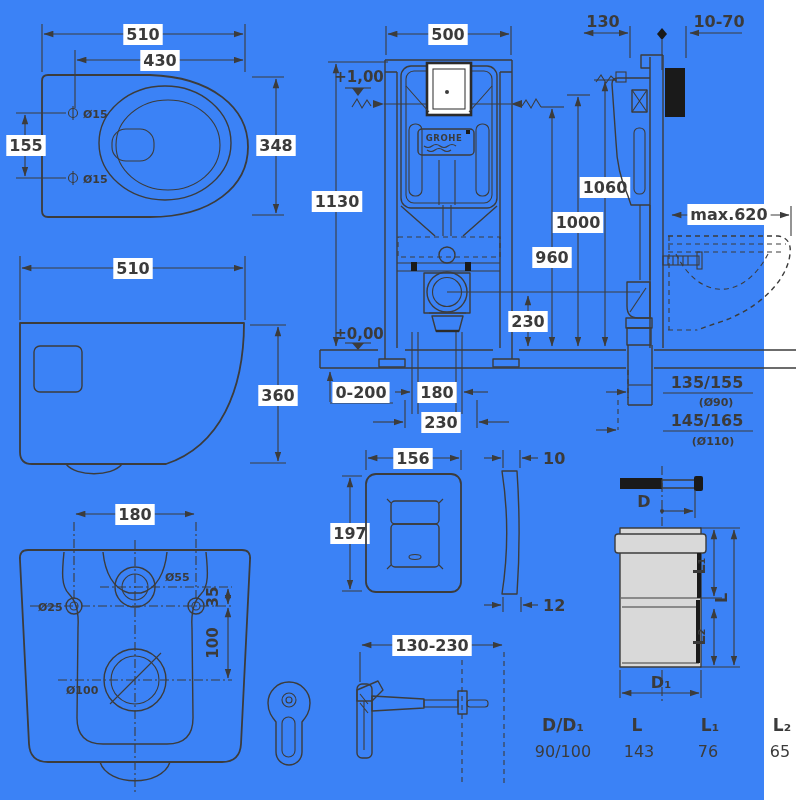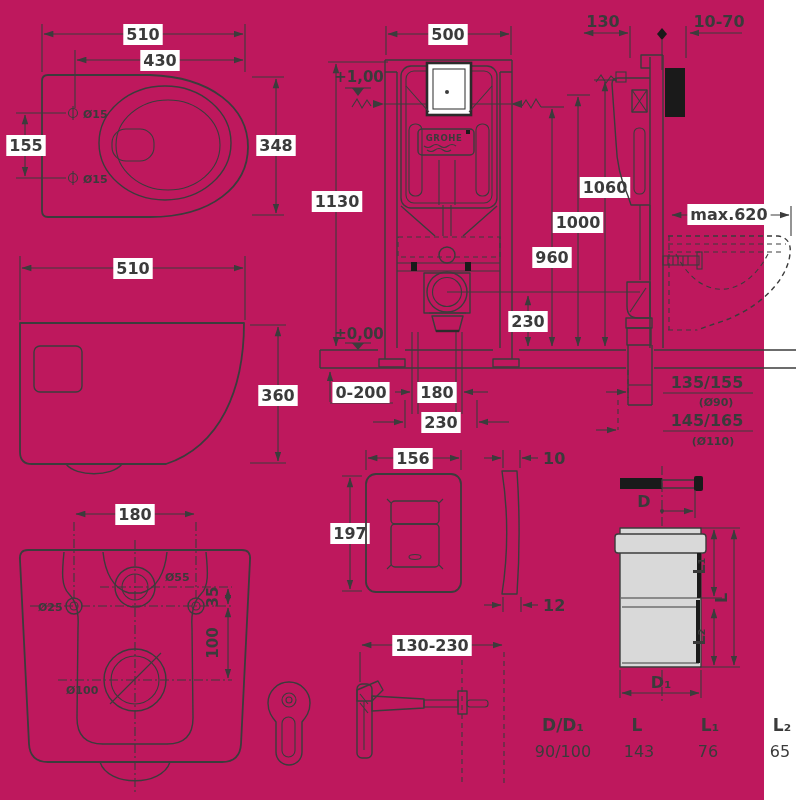--- a/index.html
+++ b/index.html
@@ -1,16 +1,16 @@
 <!DOCTYPE html>
 <html><head>
 <meta charset="utf-8">
 <style>
   html,body{margin:0;padding:0;background:#fff;}
-  .stage{width:764px;height:800px;position:relative;background:#be185d;}
+  .stage{width:764px;height:800px;position:relative;background:#3b82f6;}
   svg{display:block;}
   .ln{stroke:#3c3c3c;stroke-width:1.8;fill:none;stroke-linecap:round;stroke-linejoin:round;}
   .md{stroke:#3c3c3c;stroke-width:1.4;fill:none;stroke-linejoin:round;}
   .thin{stroke:#3c3c3c;stroke-width:1.1;fill:none;}
   .dim{stroke:#3c3c3c;stroke-width:1.1;fill:none;}
   .dash{stroke-dasharray:5 4;}
   .dashdot{stroke-dasharray:9 3 2 3;}
   text{font-family:"DejaVu Sans","Liberation Sans",sans-serif;fill:#3b3b3b;}
   .t{font-size:15px;font-weight:bold;}
   .t16{font-size:16px;font-weight:bold;}

